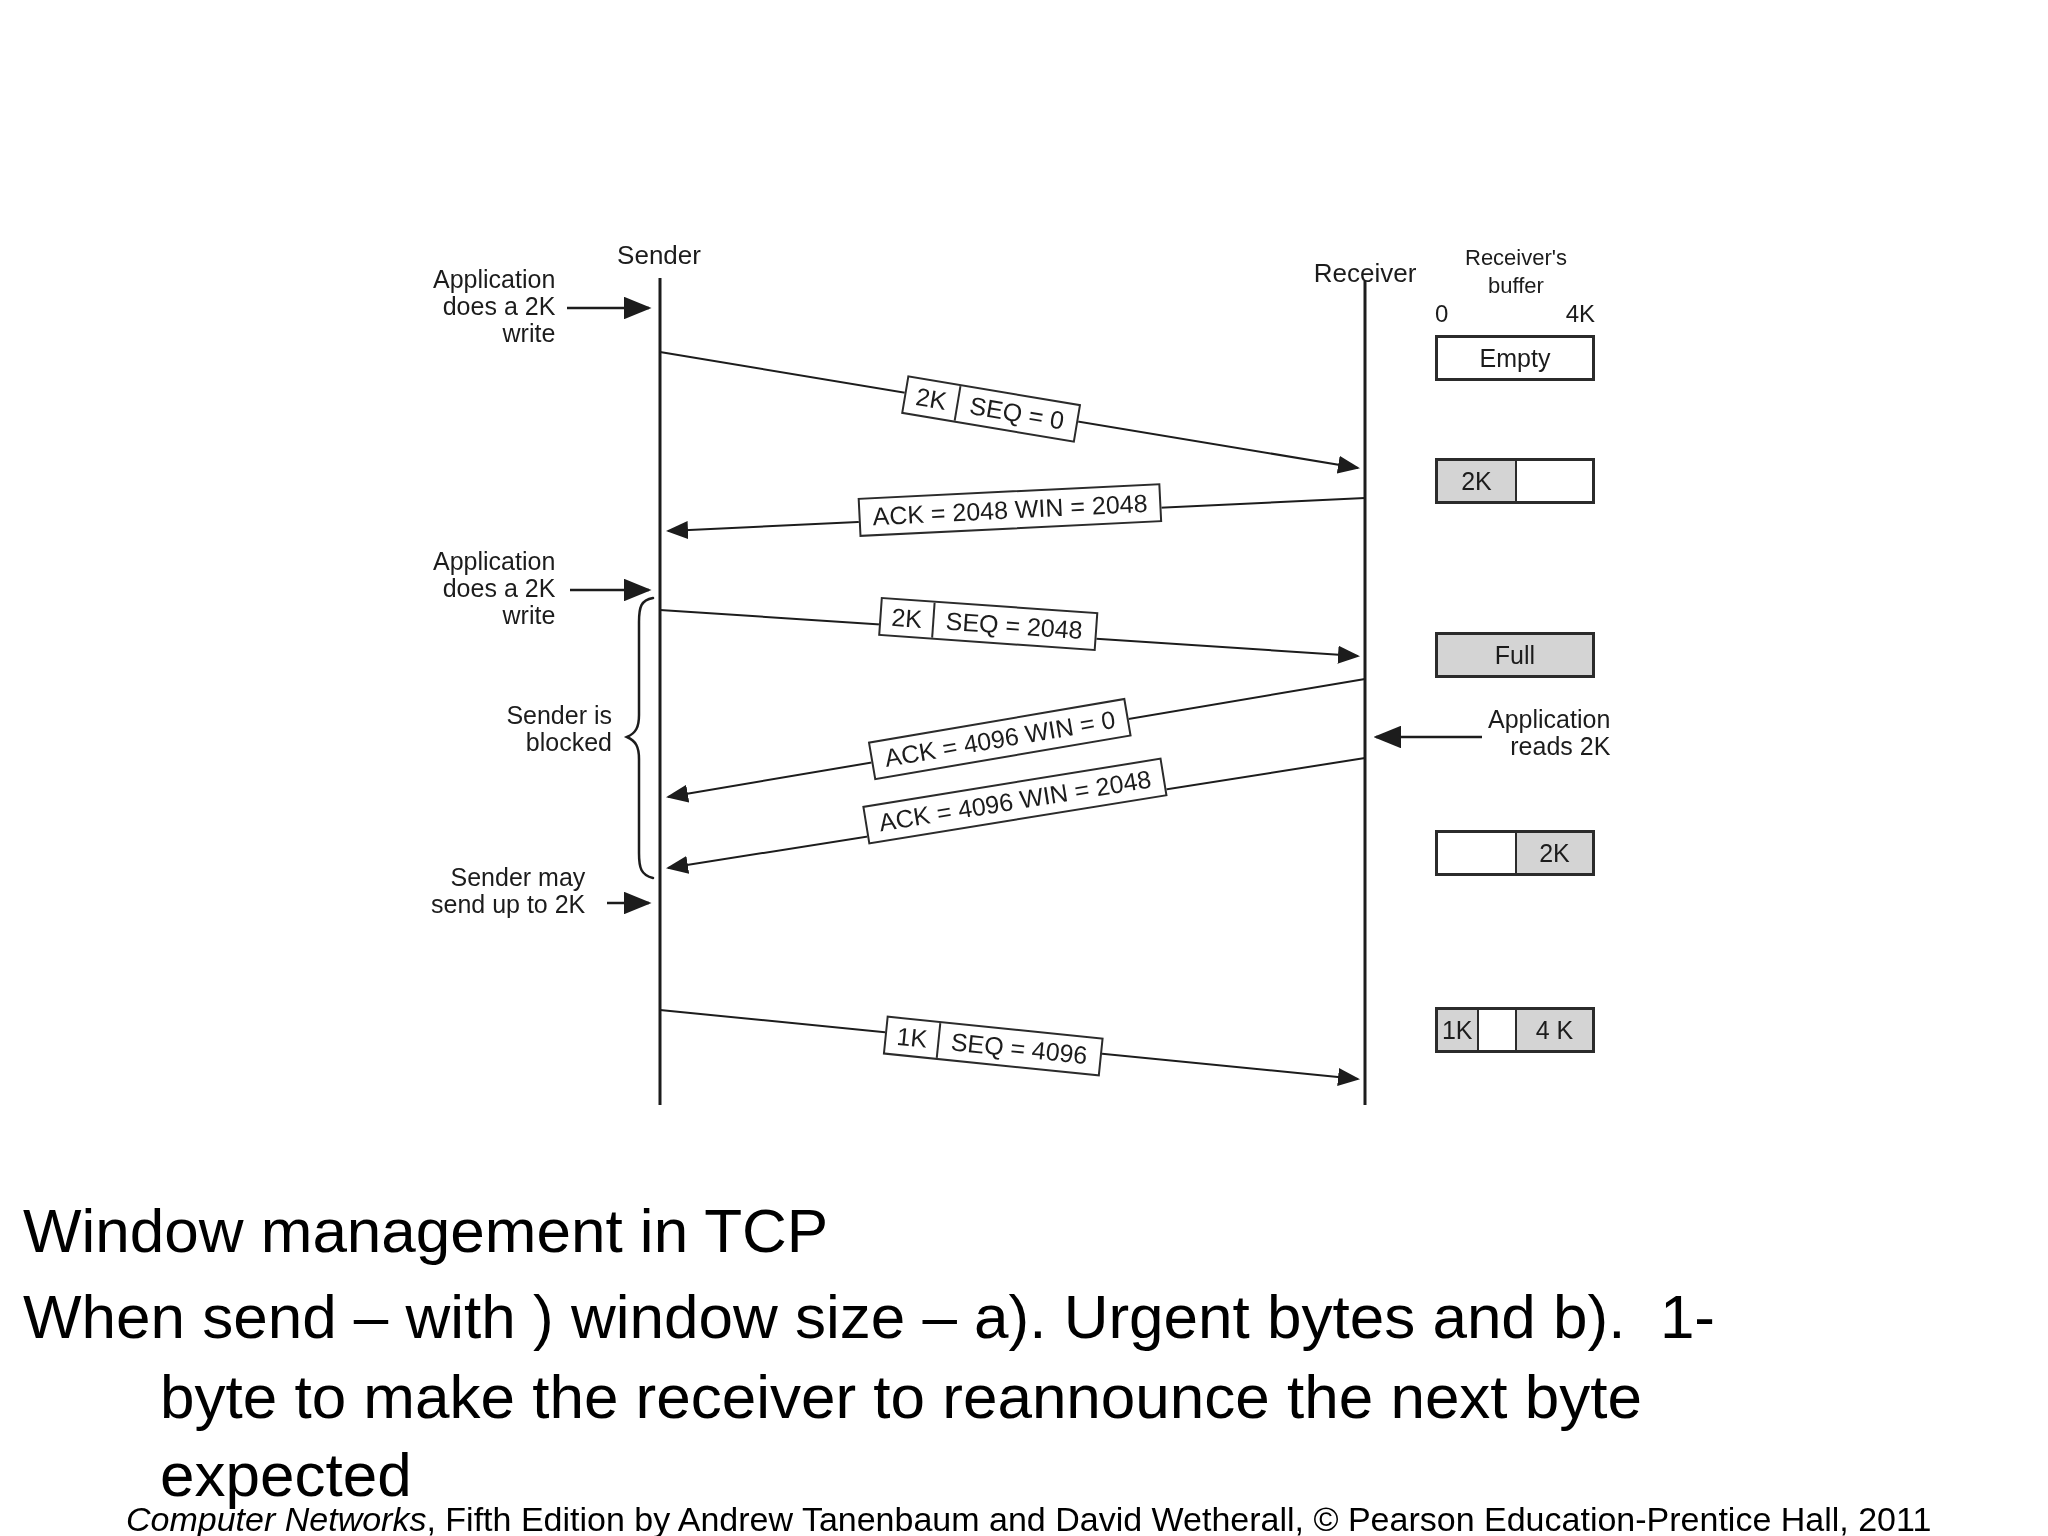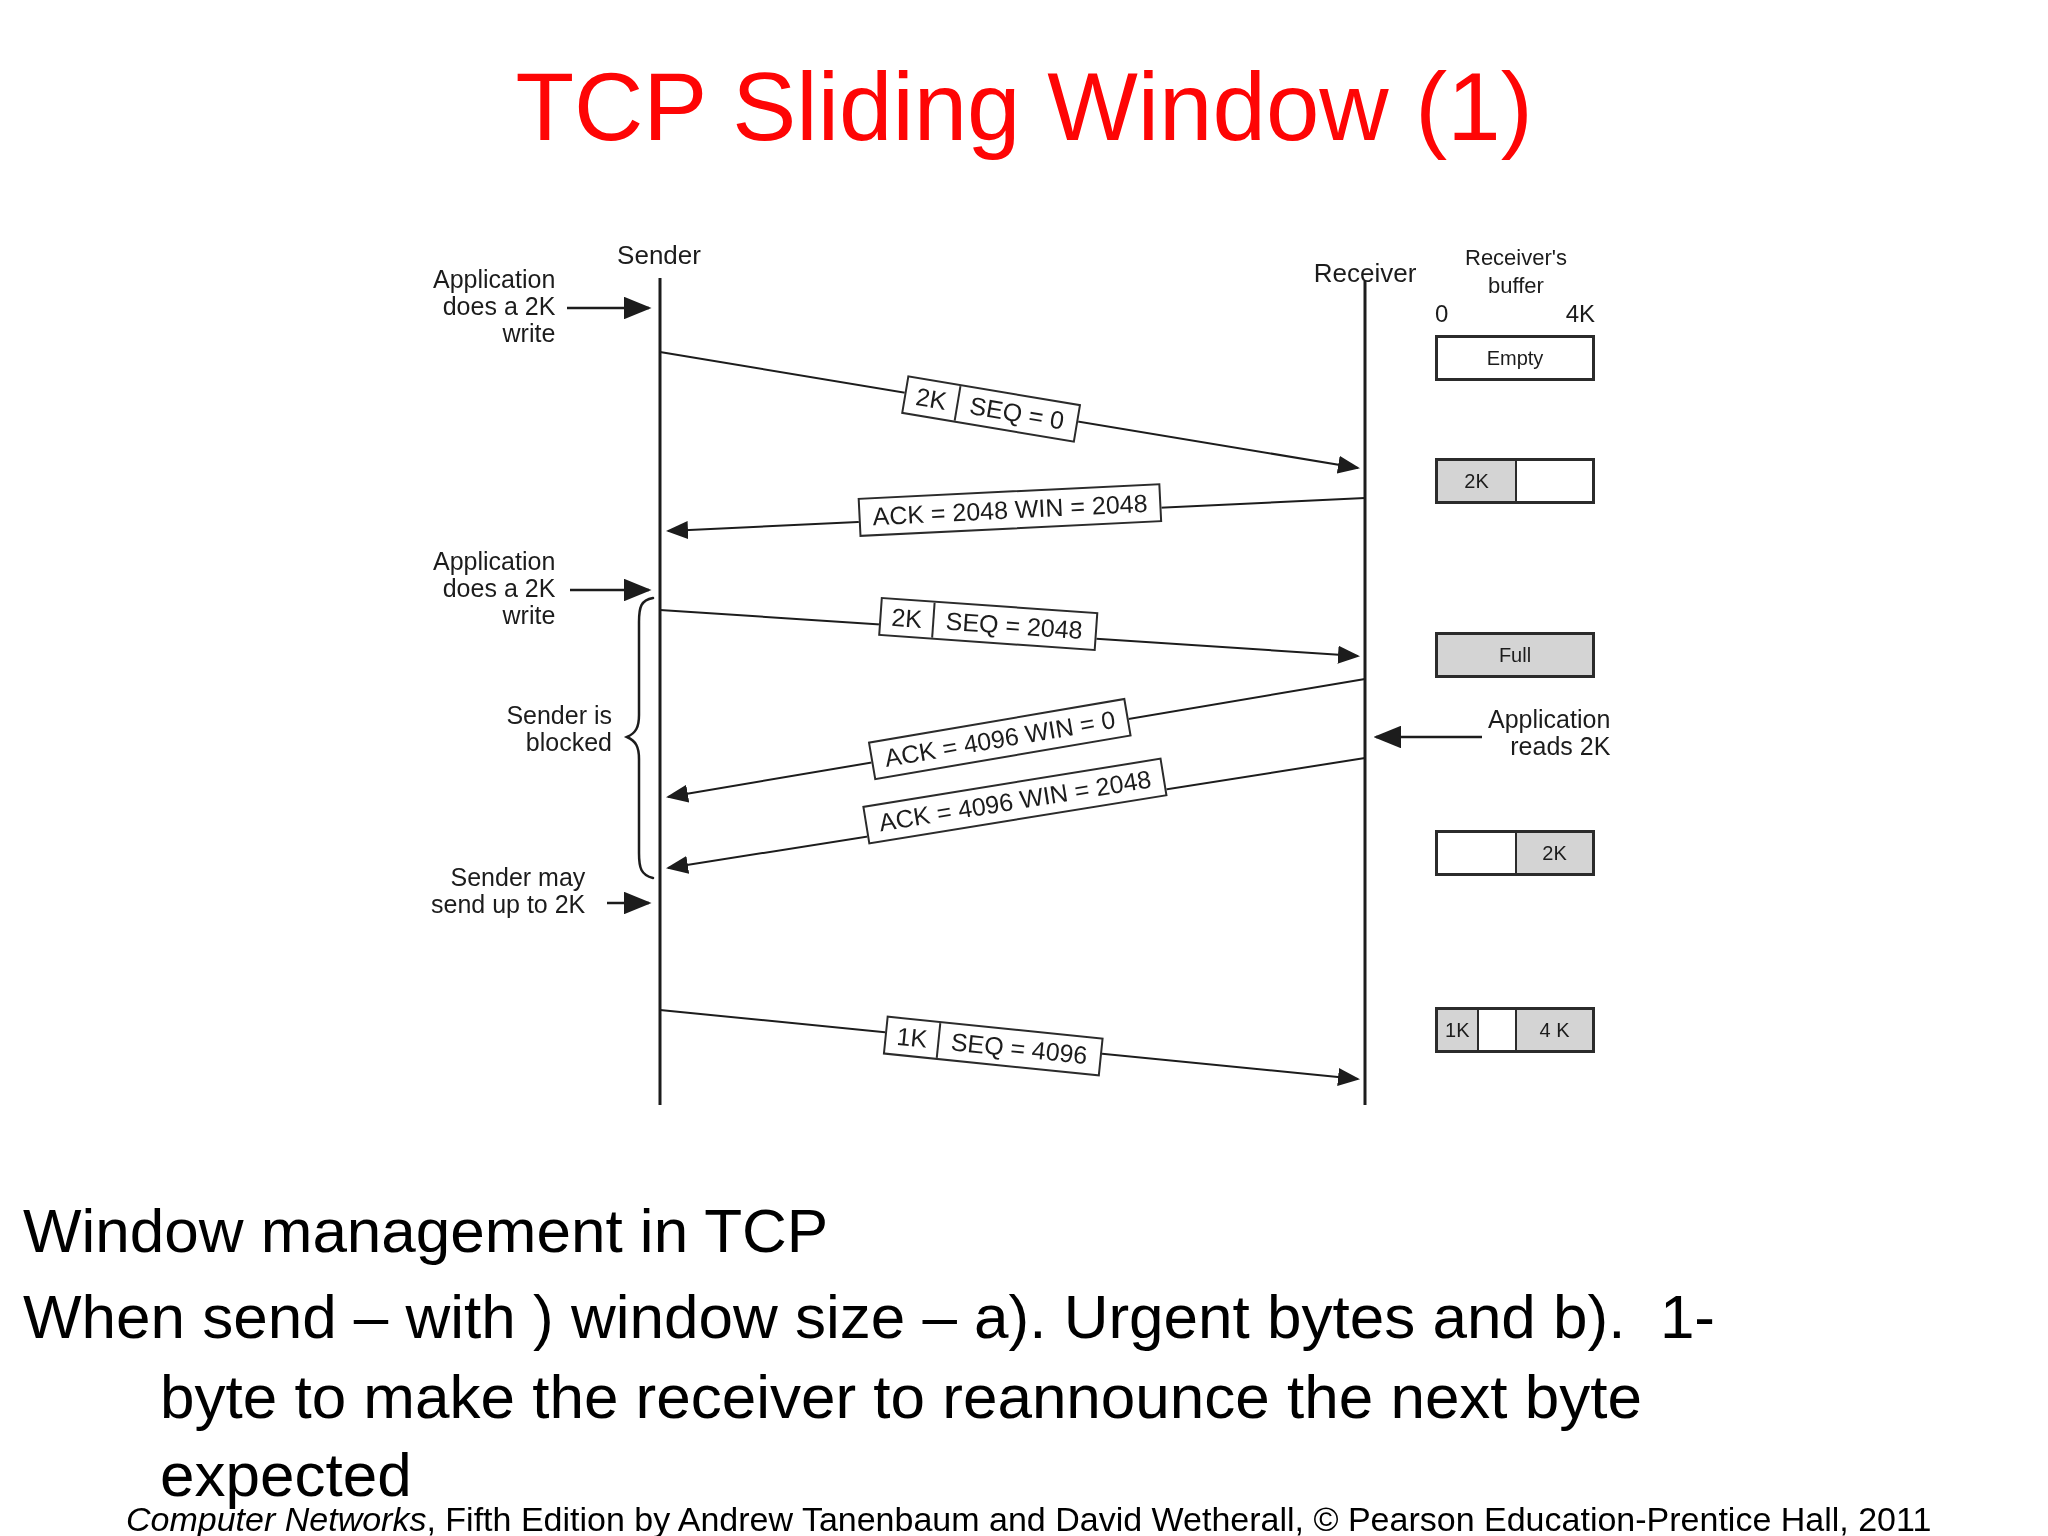--- a/index.html
+++ b/index.html
@@ -16,37 +16,36 @@
   .right{text-align:right;}
   
   .msg-box{position:absolute;display:flex;align-items:stretch;background:#fff;
            border:2px solid #2b2b2b;font-size:25px;color:#1c1c1c;white-space:nowrap;}
   .msg-box .cell{display:flex;align-items:center;justify-content:center;padding:3px 12px;}
   .msg-box .size{border-right:2px solid #2b2b2b;padding:3px 10px;}
   
   .buf{position:absolute;left:1435px;width:160px;height:46px;display:flex;
        border:3px solid #2b2b2b;box-sizing:border-box;background:#fff;}
   .buf .seg{display:flex;align-items:center;justify-content:center;
-            font-size:20px;color:#1c1c1c;box-sizing:border-box;}
+            font-size:25px;color:#1c1c1c;box-sizing:border-box;}
   .buf .seg + .seg{border-left:2px solid #2b2b2b;}
   .g{background:#d4d4d4;}
   .w25{width:25%;}.w50{width:50%;}.w100{width:100%;}
   .scale{position:absolute;left:1435px;width:160px;top:300px;display:flex;
          justify-content:space-between;font-size:24px;color:#1c1c1c;}
   
   .body-line{position:absolute;font-size:62px;line-height:70px;color:#000;white-space:pre-wrap;}
   #footer{position:absolute;left:126px;top:1500px;font-size:34px;color:#000;white-space:nowrap;}
   #footer .it{font-style:italic;}
 </style>
 </head>
 <body>
 
 <div id="slide">
 
-  <div id="title">TCP Sliding Window (1)</div>
 
   <svg id="lines" viewBox="0 0 2048 1536" xmlns="http://www.w3.org/2000/svg">
     <defs>
       <marker id="arr" markerWidth="11" markerHeight="9" refX="10" refY="4.5" orient="auto" markerUnits="strokeWidth">
         <path d="M0,0 L11,4.5 L0,9 z" fill="#1c1c1c"></path>
       </marker>
     </defs>
 
     <line x1="660" y1="278" x2="660" y2="1105" stroke="#1c1c1c" stroke-width="3"></line>
     <line x1="1365" y1="281" x2="1365" y2="1105" stroke="#1c1c1c" stroke-width="3"></line>

